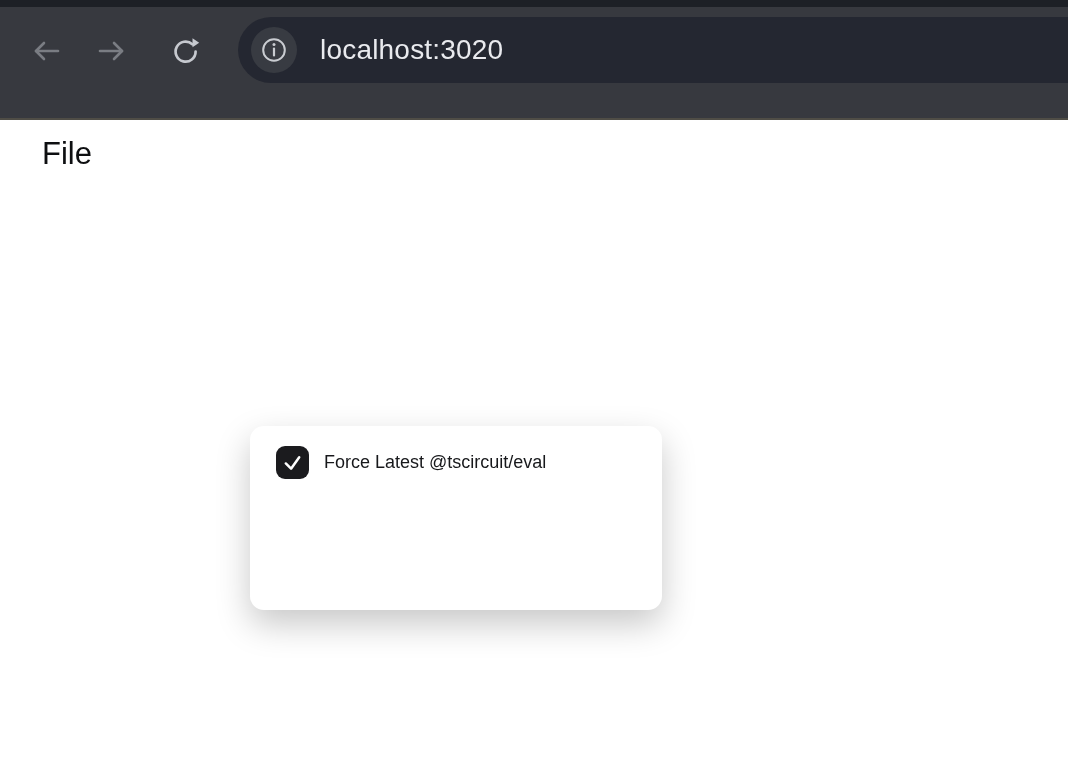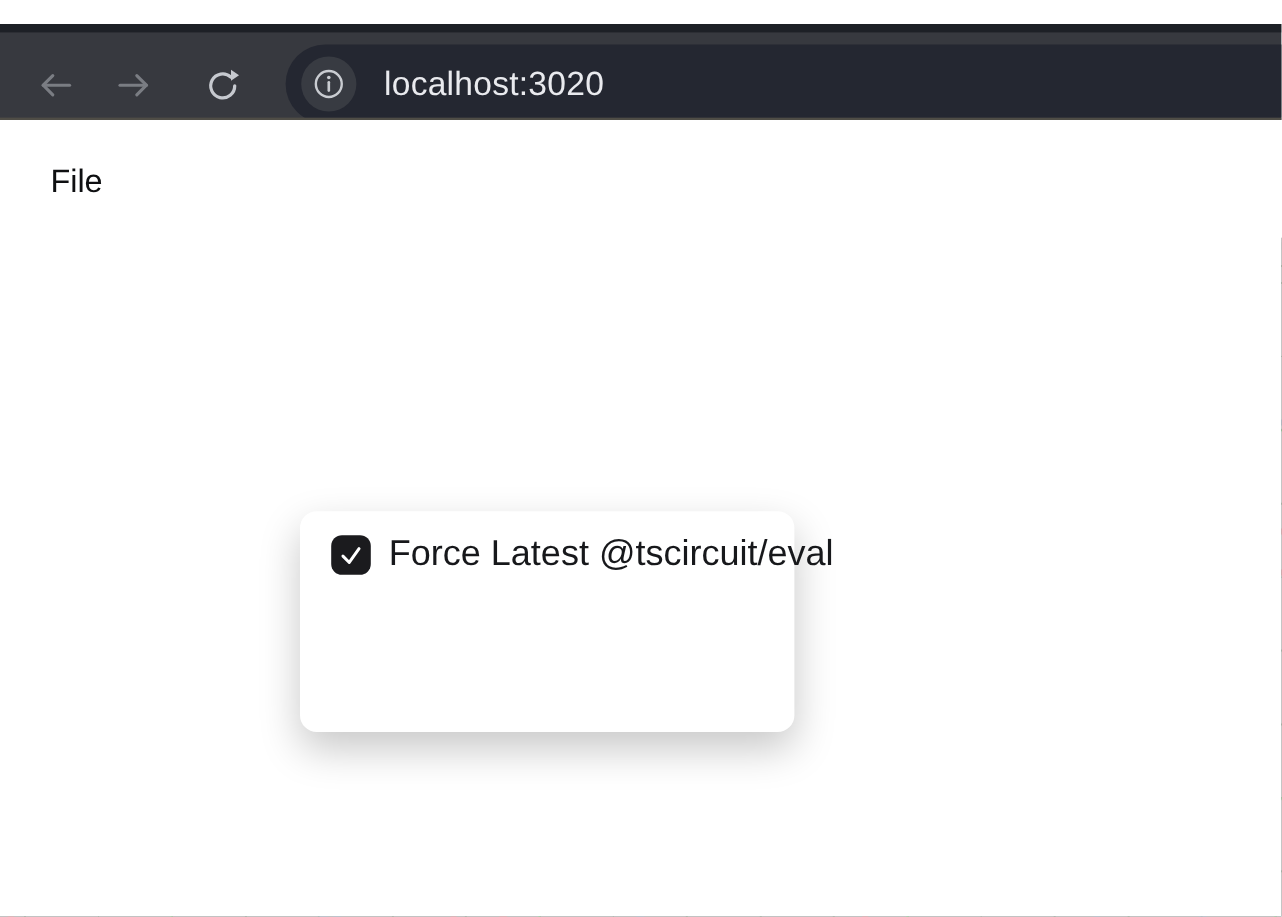--- a/index.html
+++ b/index.html
@@ -1,33 +1,33 @@
 <!DOCTYPE html>
 <html style="--canvas-black: #030303; --grid-minor-green: #133f13; --grid-major-green: #2aa02a; --trace-red: #c8303c; --trace-blue: #4c688f; --via-magenta: #ff2bd1; --silkscreen-yellow: #e9e5a8; --board-edge-gray: #8d8d8d;"><head>
 <meta charset="utf-8">
 <style>
   * { margin:0; padding:0; box-sizing:border-box; }
   html,body { width:1068px; height:764px; font-family:"Liberation Sans", sans-serif; background:#fff; overflow:hidden; }
   .stage { position:relative; width:1068px; height:764px; overflow:hidden; }
 
   
-  .chrome { position:absolute; left:0; top:0; width:1068px; height:80px; background:#37393f; border-bottom:2px solid #4f4d46; overflow:hidden; z-index:30;margin-top:20px; }
+  .chrome { position:absolute; left:0; top:0; width:1068px; height:120px; background:#37393f; border-bottom:2px solid #4f4d46; overflow:hidden; z-index:30; }
   .win-strip { position:absolute; left:0; top:0; width:100%; height:7px; background:#1d2026; }
   .nav-btn { position:absolute; top:33px; width:36px; height:36px; display:flex; align-items:center; justify-content:center; background:transparent; border:none; cursor:pointer; }
   .nav-back { left:28px; }
   .nav-fwd { left:94px; }
   .nav-reload { left:168px; }
   .omnibox { position:absolute; left:238px; top:17px; width:880px; height:66px; background:#242731; border-radius:33px; display:flex; align-items:center; }
   .info-wrap { width:46px; height:46px; border-radius:50%; background:#383b42; margin-left:13px; display:flex; align-items:center; justify-content:center; flex:0 0 auto; }
   .url-text { color:#e9eaee; font-size:28px; margin-left:23px; letter-spacing:.2px; white-space:nowrap; }
 
   
   .page { position:absolute; left:0; top:97px; width:1068px; height:667px; background:#ffffff; }
   .menubar { position:absolute; left:0; top:0; width:100%; height:101px; background:#fff; }
-  .file-trigger { position:absolute; left:42px; top:136px; font-size:27px; font-weight:500; color:#0e0f11; cursor:pointer; }
+  .file-trigger { position:absolute; left:42px; top:136px; font-size:31px; font-weight:500; color:#0e0f11; cursor:pointer; }
 
   
   .canvas { position:absolute; left:0; top:198px; width:1068px; height:566px;
     background-color:var(--canvas-black,#030303);
     background-image:
       repeating-linear-gradient(to right,  var(--grid-major-green,#2aa02a) 0 2px, transparent 2px 306.5px),
       repeating-linear-gradient(to bottom, var(--grid-major-green,#2aa02a) 0 2px, transparent 2px 306.5px),
       repeating-linear-gradient(to right,  var(--grid-minor-green,#133f13) 0 1.5px, transparent 1.5px 61.3px),
       repeating-linear-gradient(to bottom, var(--grid-minor-green,#133f13) 0 1.5px, transparent 1.5px 61.3px);
     background-position:142px 0, 0 160px, 20px 0, 0 37px;
@@ -46,21 +46,21 @@
     border:1px solid #e4e4e7; border-radius:14px; box-shadow:0 14px 30px rgba(0,0,0,.18);
     padding:8px 0; z-index:10; }
   .fm-item { height:55.8px; margin:0 7px; border-radius:10px; display:flex; align-items:center;
     justify-content:space-between; padding:0 14px 0 19px; font-size:25px; color:#17181b; cursor:pointer; }
   .fm-item.hl { background:#f2f2f3; }
   .chev { flex:0 0 auto; margin-left:10px; }
 
   
   .submenu { position:absolute; left:250px; top:426px; width:412px; height:184px; background:#fff;
     border-radius:14px; box-shadow:0 14px 34px rgba(0,0,0,.22); padding:8px 0; z-index:11; }
-  .sm-item { height:56px; display:flex; align-items:center; padding:0 26px; font-size:30px; color:#17181b; cursor:pointer; white-space:nowrap; }
+  .sm-item { height:56px; display:flex; align-items:center; padding:0 26px; font-size:18px; color:#17181b; cursor:pointer; white-space:nowrap; }
   .checkbox { width:33px; height:33px; background:#1b1b1e; border-radius:9px; margin-right:15px;
     display:flex; align-items:center; justify-content:center; flex:0 0 auto; cursor:pointer; }
 </style>
 </head>
 <body>
 
 <div class="stage">
 
   <div class="canvas">
     <svg class="traces" width="1068" height="566" viewBox="0 0 1068 566">

